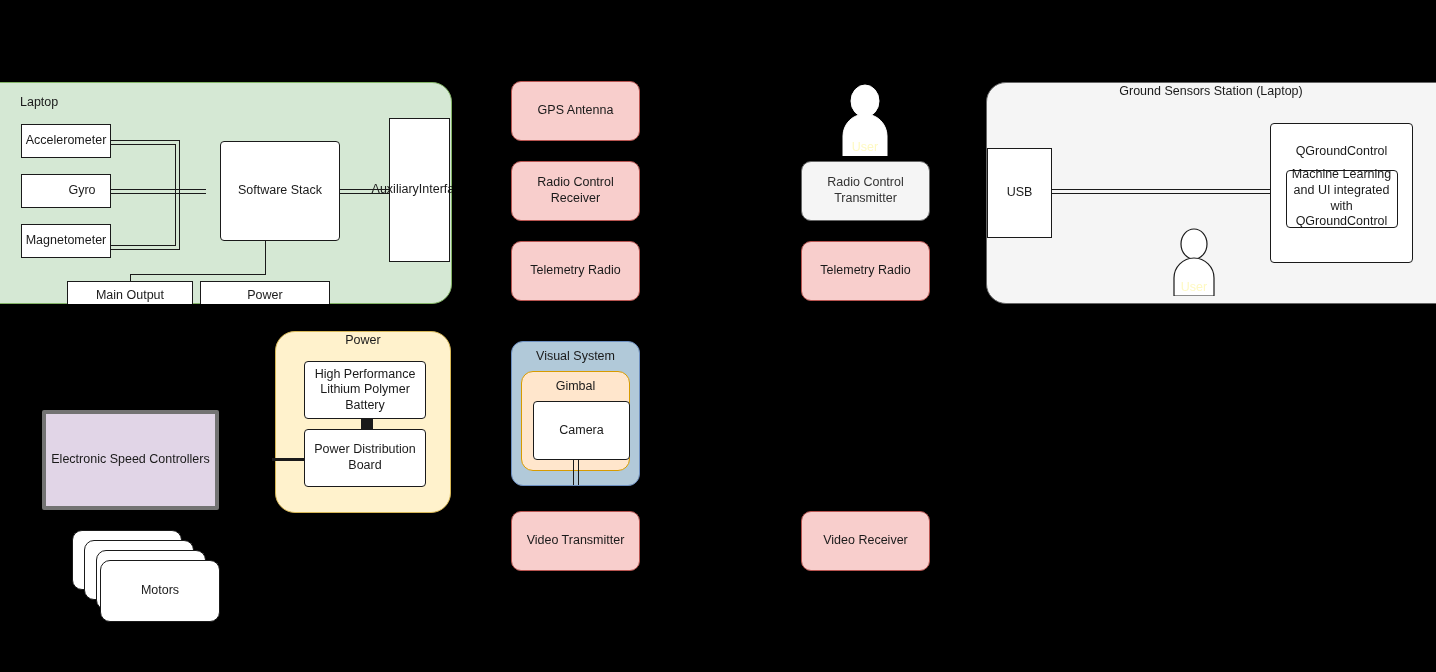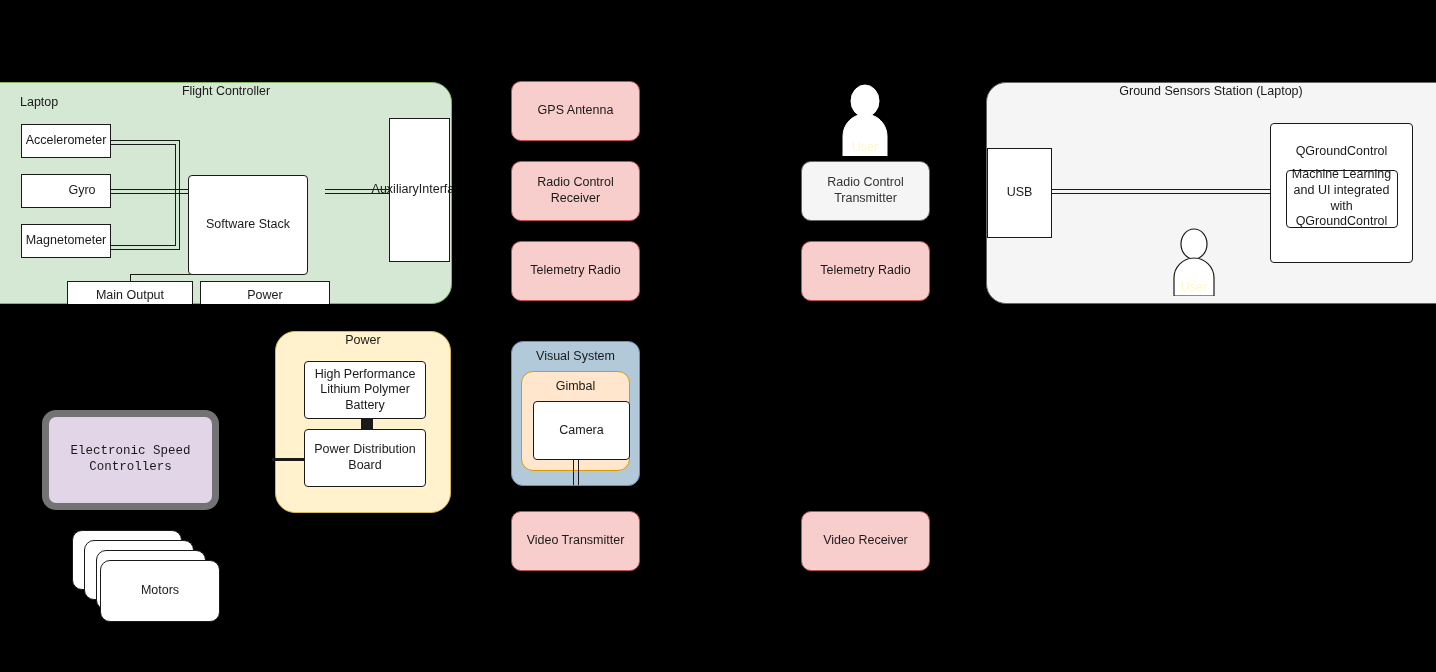--- a/index.html
+++ b/index.html
@@ -76,23 +76,22 @@
     border-radius: 10px;
   }
   .box-gray {
     background: #f5f5f5;
     border: 1px solid #666666;
     border-radius: 10px;
     color: #333333;
   }
   .box-purple {
     background: #e1d5e7;
-    border: 7px solid #737373;
-    border-radius: 14px;
-    font-family: Liberation Mono, monospace;
+    border: 4px solid #737373;
+    border-radius: 2px;
   }
   
   .conn {
     position: absolute;
     background: #1a1a1a;
   }
   .conn-h { height: 1px; }
   .conn-v { width: 1px; }
   .conn-thick-h { height: 3px; background: #1a1a1a; }
   .conn-thick-v { width: 3px; background: #1a1a1a; }
@@ -120,21 +119,20 @@
   .clip-wrap { position: absolute; overflow: hidden; }
 </style>
 </head>
 <body>
 
 <div id="canvas">
 
   <div class="clip-wrap" style="left:0px; top:82px; width:452px; height:222px;">
     <div class="node fc-container" style="left:-28px; top:0px; width:480px; height:222px;"></div>
 
-    <div class="group-title" style="left:0px; top:2px; width:452px;">Flight Controller</div>
 
     <div class="group-title" style="left:20px; top:13px; width:90px; text-align:left;">Laptop</div>
 
     <div class="conn conn-h" style="left:110px; top:58px; width:70px;"></div>
     <div class="conn conn-h" style="left:110px; top:62px; width:66px;"></div>
     <div class="conn conn-v" style="left:179px; top:58px; height:110px;"></div>
     <div class="conn conn-v" style="left:175px; top:62px; height:102px;"></div>
     <div class="conn conn-h" style="left:110px; top:167px; width:70px;"></div>
     <div class="conn conn-h" style="left:110px; top:163px; width:66px;"></div>
 
@@ -151,21 +149,21 @@
     <div class="node box-white" style="left:21px; top:42px; width:90px; height:34px;">
       <span>Accelerometer</span>
     </div>
     <div class="node box-white" style="left:21px; top:92px; width:90px; height:34px;padding-left:32px;">
       <span>Gyro</span>
     </div>
     <div class="node box-white" style="left:21px; top:142px; width:90px; height:34px;">
       <span>Magnetometer</span>
     </div>
 
-    <div class="node box-white-round" style="left:188px; top:59px; width:120px; height:100px;margin-top:34px;">
+    <div class="node box-white-round" style="left:220px; top:59px; width:120px; height:100px;">
       <span>Software Stack</span>
     </div>
 
     <div class="node box-white" style="left:389px; top:36px; width:61px; height:144px; flex-direction:row;">
       <span>Auxiliary</span>
       <span>Interface</span>
     </div>
 
     <div class="node box-white" style="left:67px; top:199px; width:126px; height:30px;">
       <span>Main Output</span>

